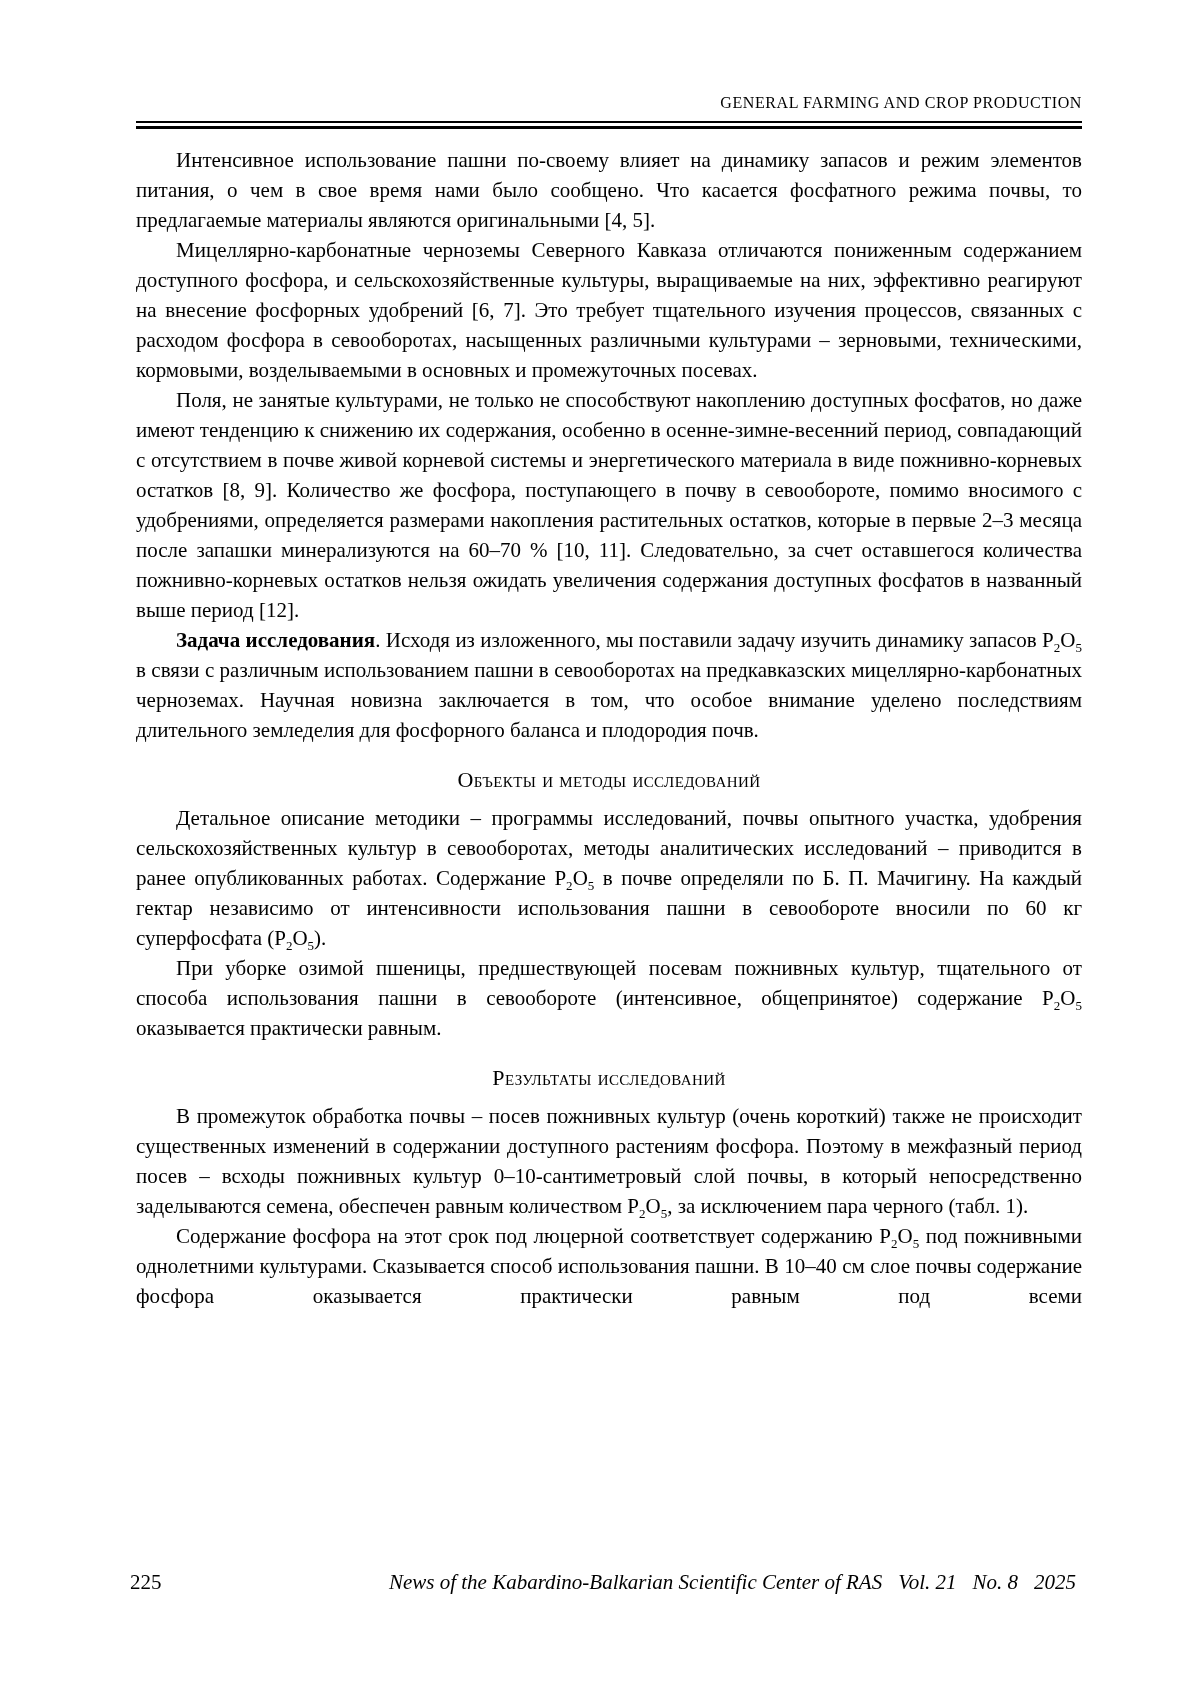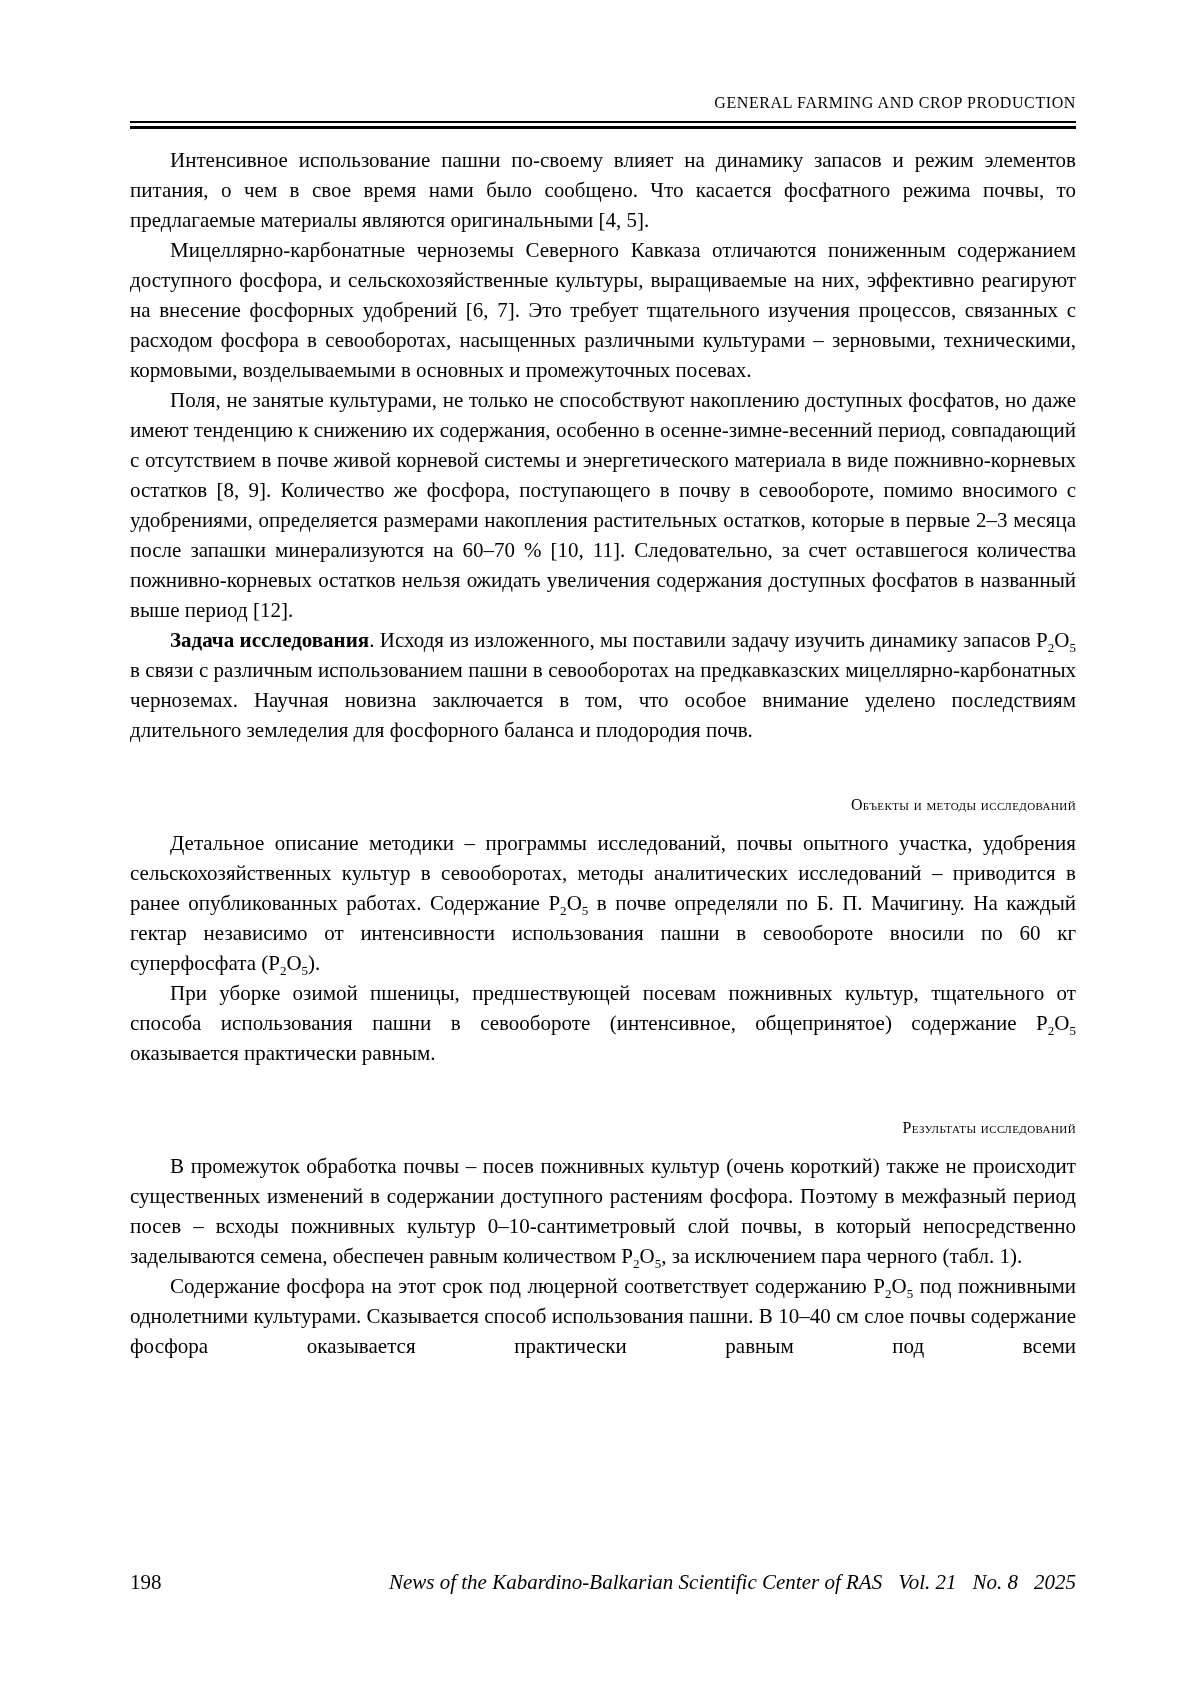--- a/index.html
+++ b/index.html
@@ -11,21 +11,21 @@
     position: relative;
     width: 1200px;
     height: 1697px;
     background: #ffffff;
     color: #000000;
     font-family: "Liberation Serif", "DejaVu Serif", serif;
     overflow: hidden;
   }
   .content {
     position: absolute;
-    left: 130px;
+    left: 136px;
     top: 94px;
     width: 946px;
   }
   .running-head {
     display: block;
     text-align: right;
     font-size: 16px;
     letter-spacing: 0.6px;
     line-height: 18px;
     white-space: nowrap;
@@ -52,27 +52,27 @@
     text-align-last: justify;
   }
   .para b {
     font-weight: bold;
   }
   .para sub {
     font-size: 0.62em;
     line-height: 0;
   }
   .section-heading {
-    text-align: right;
+    text-align: center;
     text-indent: 0;
     font-variant: small-caps;
-    font-size: 16px;
+    font-size: 22px;
     line-height: 30px;
     letter-spacing: 0.4px;
-    margin-top: 45px;
+    margin-top: 20px;
     margin-bottom: 8px;
   }
   .page-footer {
     position: absolute;
     left: 130px;
     top: 1568px;
     width: 946px;
     display: flex;
     justify-content: space-between;
     align-items: baseline;
@@ -106,18 +106,18 @@
         <div class="section-heading">Объекты и методы исследований</div>
         <p class="para"><span>Детальное описание методики – программы исследований, почвы опытного участка, удобрения сельскохозяйственных культур в севооборотах, методы аналитических исследований – приводится в ранее опубликованных работах. Содержание P</span><sub>2</sub><span>O</span><sub>5</sub><span> в почве определяли по Б. П. Мачигину. На каждый гектар независимо от интенсивности использования пашни в севообороте вносили по 60 кг суперфосфата (P</span><sub>2</sub><span>O</span><sub>5</sub><span>).</span></p>
         <p class="para"><span>При уборке озимой пшеницы, предшествующей посевам пожнивных культур, тщательного от способа использования пашни в севообороте (интенсивное, общепринятое) содержание P</span><sub>2</sub><span>O</span><sub>5</sub><span> оказывается практически равным.</span></p>
         <div class="section-heading">Результаты исследований</div>
         <p class="para"><span>В промежуток обработка почвы – посев пожнивных культур (очень короткий) также не происходит существенных изменений в содержании доступного растениям фосфора. Поэтому в межфазный период посев – всходы пожнивных культур 0–10-сантиметровый слой почвы, в который непосредственно заделываются семена, обеспечен равным количеством P</span><sub>2</sub><span>O</span><sub>5</sub><span>, за исключением пара черного (табл. 1).</span></p>
         <p class="para full-last-line"><span>Содержание фосфора на этот срок под люцерной соответствует содержанию P</span><sub>2</sub><span>O</span><sub>5</sub><span> под пожнивными однолетними культурами. Сказывается способ использования пашни. В 10–40 см слое почвы содержание фосфора оказывается практически равным под всеми</span></p>
       </div>
   </div>
 
   <div class="page-footer">
-    <span>198</span>
+    <span>225</span>
     <span class="journal-reference">
       <span>News of the Kabardino-Balkarian Scientific Center of RAS</span><span class="sep"></span><span>Vol. 21</span><span class="sep"></span><span>No. 8</span><span class="sep"></span><span>2025</span>
     </span>
   </div>
 </div>
 
 </body></html>

